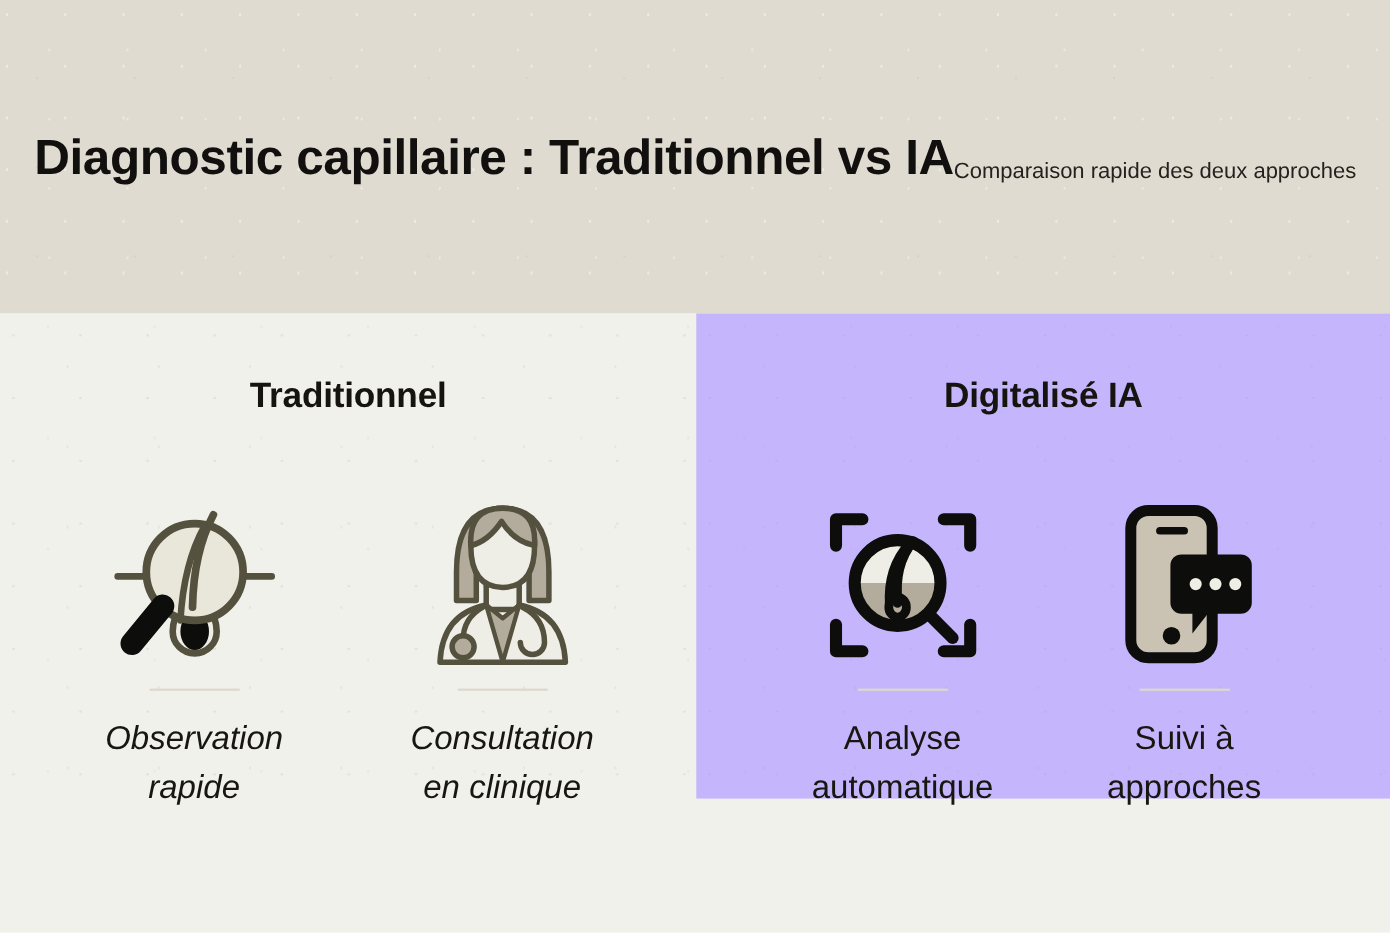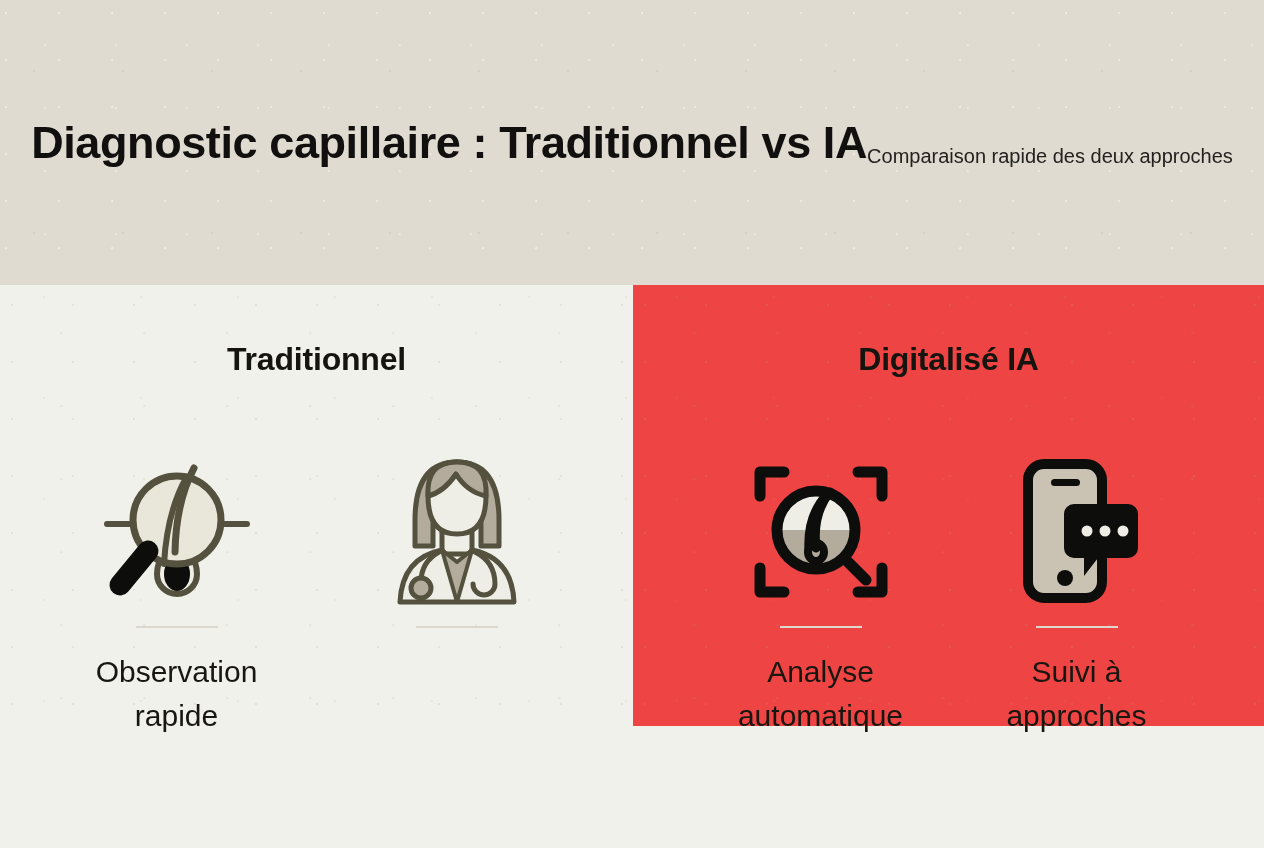--- a/index.html
+++ b/index.html
@@ -71,21 +71,21 @@
     display: flex;
   }
   .column {
     position: relative;
     height: 100%;
     display: flex;
     flex-direction: column;
     align-items: center;
   }
   .column-left  { width: 633px; background: #f1f1ec; }
-  .column-right { width: 631px; background: #ef4444; }
+  .column-right { width: 631px; background: #c4b5fd; }
   .column::after {
     content: "";
     position: absolute;
     inset: 0;
     pointer-events: none;
     background-image:
       radial-gradient(circle at 20% 35%, rgba(170,162,142,.20) 0 1px, transparent 1.3px),
       radial-gradient(circle at 74% 66%, rgba(170,162,142,.16) 0 1px, transparent 1.3px),
       radial-gradient(circle at 45% 12%, rgba(170,162,142,.13) 0 1px, transparent 1.3px);
     background-size: 61px 57px, 83px 73px, 97px 101px;
@@ -108,21 +108,21 @@
     margin-top: 30px;
     z-index: 2;
   }
 
   .cards {
     display: flex;
     justify-content: center;
     width: 100%;
     z-index: 2;
   }
-  .column-left .cards  { gap: 84px; padding-top: 44px; }
+  .column-left .cards  { gap: 84px; padding-top: 44px; font-style: italic; }
   .column-right .cards { gap: 60px; padding-top: 44px; }
 
   .card {
     width: 196px;
     display: flex;
     flex-direction: column;
     align-items: center;
   }
   .icon-box {
     width: 150px;
@@ -203,20 +203,22 @@
               <path d="M18 150 q2 -44 42 -52 l15 22 l15 -22 q40 8 42 52 z" fill="#efeee6" stroke="#55513f" stroke-width="5" stroke-linejoin="round"></path>
 
               <path d="M60 98 l15 52 l15 -52 l-15 12 z" fill="#b3ac9c" stroke="#55513f" stroke-width="4" stroke-linejoin="round"></path>
 
               <path d="M57 100 q-18 10 -18 30" fill="none" stroke="#55513f" stroke-width="5" stroke-linecap="round"></path>
               <path d="M93 100 q20 10 20 32 a11 11 0 0 1 -22 0" fill="none" stroke="#55513f" stroke-width="5" stroke-linecap="round"></path>
               <circle cx="39" cy="136" r="10" fill="#b3ac9c" stroke="#55513f" stroke-width="5"></circle>
             </svg>
           </div>
           <div class="card-rule"></div>
+          <p class="card-label">Consultation
+en clinique</p>
         </div>
 
       </div>
     </div>
 
     <div class="column column-right">
       <h2 class="column-heading">Digitalisé IA</h2>
       <div class="heading-rule"></div>
 
       <div class="cards">

